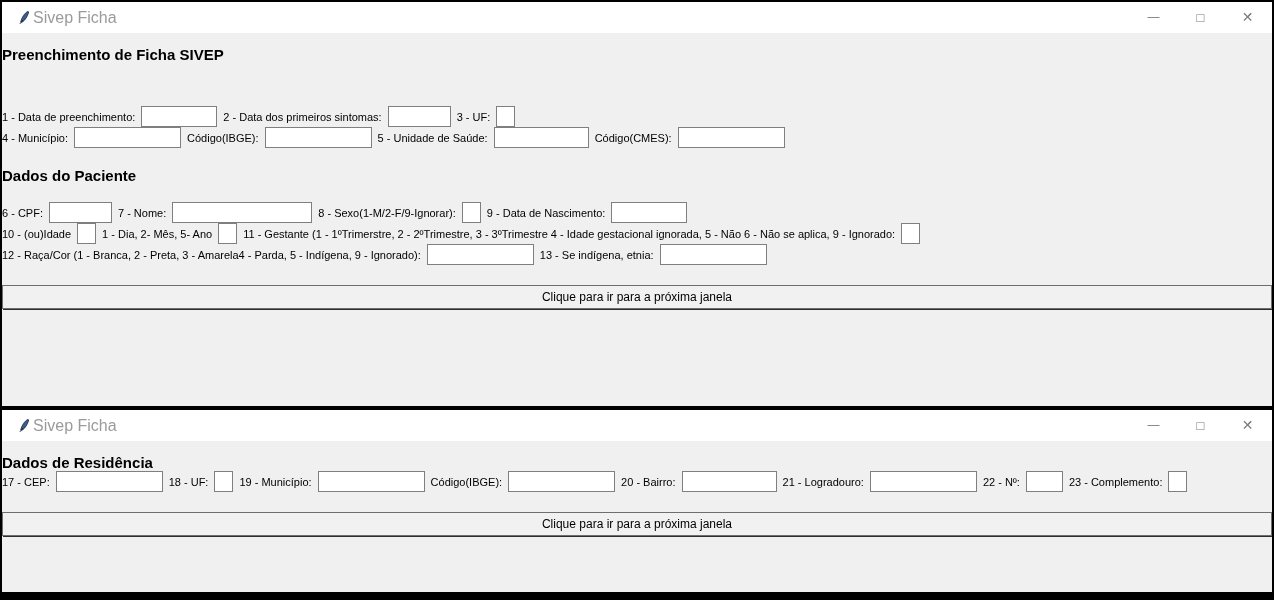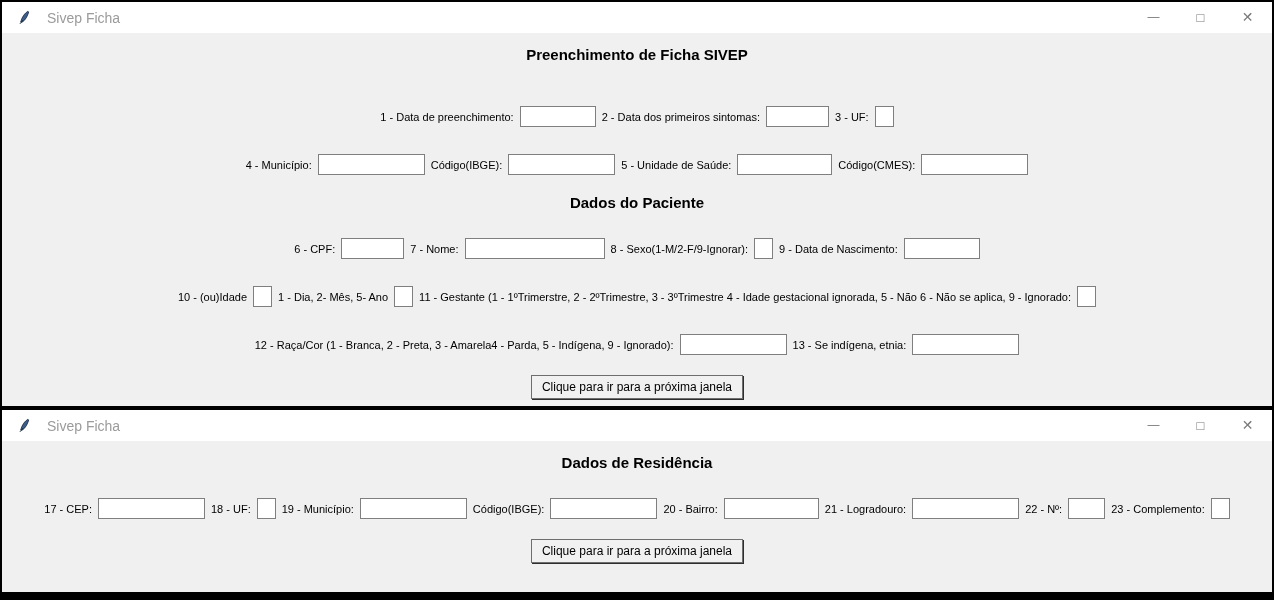--- a/index.html
+++ b/index.html
@@ -3,31 +3,31 @@
 <meta charset="utf-8">
 <style>
   *{box-sizing:border-box;margin:0;padding:0}
   html,body{width:1274px;height:600px}
   body{background:#000;position:relative;overflow:hidden;font-family:"Liberation Sans",sans-serif}
   .window{position:absolute;left:2px;width:1270px;background:#f0f0f0;overflow:hidden}
   #w1{top:2px;height:404px}
   #w2{top:410px;height:182px}
   .titlebar{height:31px;background:#ffffff;display:flex;align-items:center;padding-left:13px}
   .tk-icon{width:16px;height:16px;display:inline-flex;align-items:center;justify-content:center}
-  .titlebar .title{margin-left:16px;font-size:14px;color:#9b9b9b}
+  .titlebar .title{margin-left:2px;font-size:16px;color:#9b9b9b}
   .controls{margin-left:auto;display:flex;align-items:center;gap:30px;padding-right:16px;height:100%}
   .ctrl{width:17px;text-align:center;color:#7a7a7a;cursor:default;line-height:31px;font-size:13px}
   .ctrl.min{font-size:12px}
   .ctrl.close{font-size:14px}
-  .wbody{display:flex;flex-direction:column;align-items:center}
+  .wbody{display:flex;flex-direction:column;}
   .heading{font-size:15px;font-weight:bold;color:#000;margin-top:13px}
-  .row{display:flex;align-items:center;gap:6px;margin-top:27px;white-space:nowrap;max-width:1268px}
+  .row{display:flex;align-items:center;gap:6px;margin-top:0;white-space:nowrap;max-width:1268px}
   #w1 .row-first{margin-top:43px}
   #w1 .section-heading{margin-top:19px}
-  #w1 .row-after-section{}
+  #w1 .row-after-section{margin-top:18px}
   .lbl{font-size:11px;color:#000}
   input.in{height:21px;border:1px solid #7f7f7f;background:#fff;flex-shrink:0;font-size:11px;padding:0 3px;font-family:inherit}
   .w19{width:19px}.w37{width:37px}.w63{width:63px}.w76{width:76px}.w95{width:95px}.w107{width:107px}.w130{width:130px}.w140{width:140px}
   .btn{margin-top:20px;height:24px;font-size:12px;font-family:inherit;color:#000;background:#f1f1f1;border:1px solid #6e6e6e;box-shadow:1px 1px 0 #2e2e2e;padding:2px 10px;cursor:pointer}
 </style>
 </head>
 <body>
 
 <div class="window" id="w1">
   <div class="titlebar">

